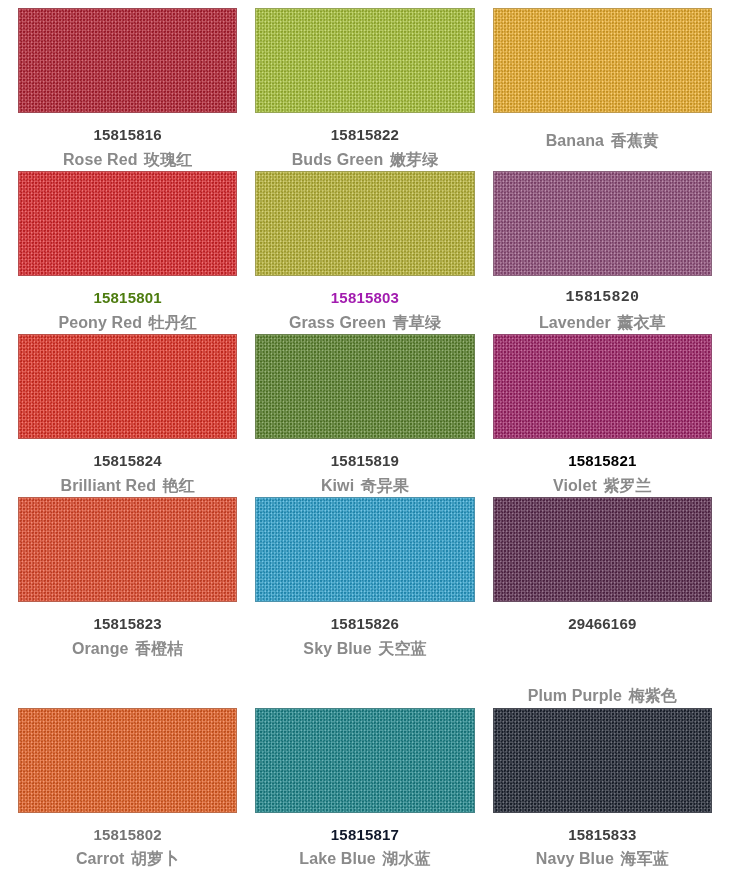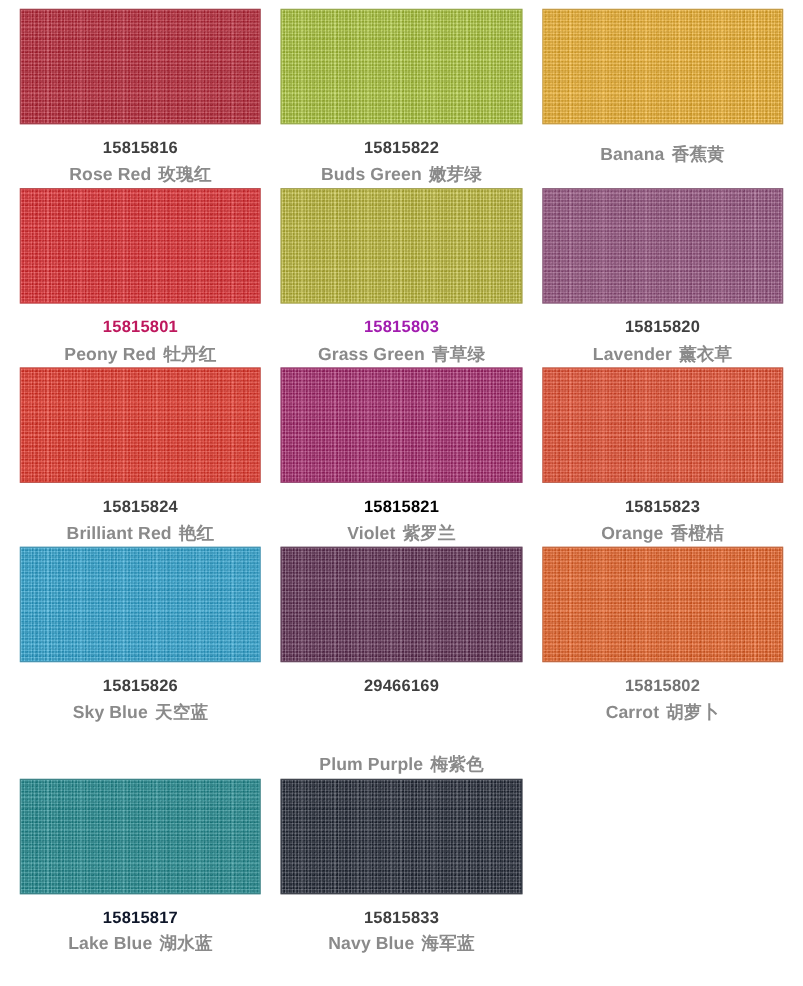--- a/index.html
+++ b/index.html
@@ -127,46 +127,53 @@
     </div>
     <div class="swatch-cell">
       <div class="chip" style="background-color: rgb(248, 182, 43);"></div>
       <div class="caption">
         <div class="name" style="color: rgb(138, 138, 138);"><span class="en">Banana</span> <span class="cn">香蕉黄</span></div>
       </div>
     </div>
     <div class="swatch-cell">
       <div class="chip" style="background-color: rgb(232, 38, 43);"></div>
       <div class="caption">
-        <div class="code" style="color: #be185d;">15815801</div>
+        <div class="code" style="color: #4d7c0f;">15815801</div>
         <div class="name" style="color: rgb(138, 138, 138);"><span class="en">Peony Red</span> <span class="cn">牡丹红</span></div>
       </div>
     </div>
     <div class="swatch-cell">
       <div class="chip" style="background-color: rgb(194, 190, 54);"></div>
       <div class="caption">
         <div class="code" style="color: #a21caf;">15815803</div>
         <div class="name" style="color: rgb(138, 138, 138);"><span class="en">Grass Green</span> <span class="cn">青草绿</span></div>
       </div>
     </div>
     <div class="swatch-cell">
       <div class="chip" style="background-color: rgb(150, 79, 127);"></div>
       <div class="caption">
-        <div class="code" style="color: rgb(63, 63, 63);">15815820</div>
+        <div class="code" style="color: rgb(63, 63, 63); font-family: Liberation Mono, monospace;">15815820</div>
         <div class="name" style="color: rgb(138, 138, 138);"><span class="en">Lavender</span> <span class="cn">薰衣草</span></div>
       </div>
     </div>
     <div class="swatch-cell">
       <div class="chip" style="background-color: rgb(238, 49, 36);"></div>
       <div class="caption">
         <div class="code" style="color: rgb(63, 63, 63);">15815824</div>
         <div class="name" style="color: rgb(138, 138, 138);"><span class="en">Brilliant Red</span> <span class="cn">艳红</span></div>
       </div>
     </div>
     <div class="swatch-cell">
+      <div class="chip" style="background-color: rgb(95, 138, 46);"></div>
+      <div class="caption">
+        <div class="code" style="color: rgb(63, 63, 63);">15815819</div>
+        <div class="name" style="color: rgb(138, 138, 138);"><span class="en">Kiwi</span> <span class="cn">奇异果</span></div>
+      </div>
+    </div>
+    <div class="swatch-cell">
       <div class="chip" style="background-color: rgb(168, 33, 107);"></div>
       <div class="caption">
         <div class="code" style="color: #000000;">15815821</div>
         <div class="name" style="color: rgb(138, 138, 138);"><span class="en">Violet</span> <span class="cn">紫罗兰</span></div>
       </div>
     </div>
     <div class="swatch-cell">
       <div class="chip" style="background-color: rgb(238, 75, 43);"></div>
       <div class="caption">
         <div class="code" style="color: rgb(63, 63, 63);">15815823</div>

